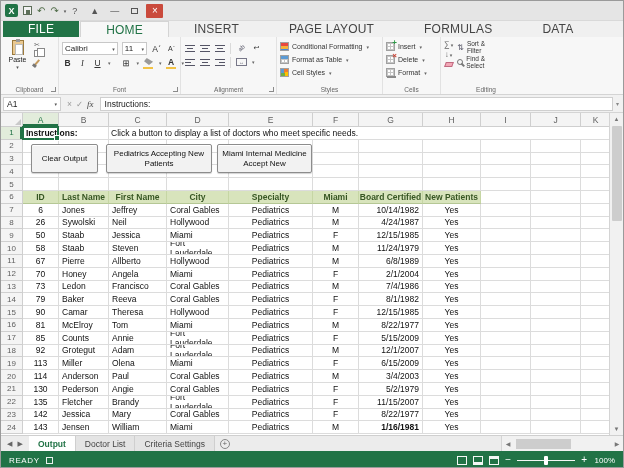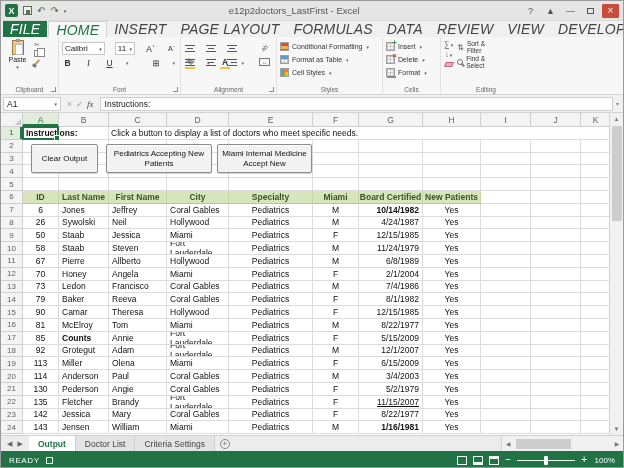--- a/index.html
+++ b/index.html
@@ -16,35 +16,35 @@
   .qicon{font-size:10px;color:#4f6b47;line-height:1;}
   .tinycaret{font-size:5px;color:#555;}
   #win-title{flex:1;text-align:center;font-size:9.5px;color:#555;}
   .win-controls{display:flex;align-items:center;gap:3px;}
   .wbtn{width:17px;height:14px;display:flex;align-items:center;justify-content:center;font-size:9px;color:#555;}
   .icon-restore{width:7px;height:6px;border:1px solid #555;}
   .wbtn.close{background:#ca4a3c;color:#fff;border-radius:1px;font-size:10px;}
 
   
   #ribbon-tabs{position:absolute;left:0;top:20px;width:100%;height:16px;background:#f0f0f0;display:flex;align-items:stretch;padding-left:2px;}
-  .rtab{display:flex;align-items:center;padding:0 7px;font-size:14px;color:#444;letter-spacing:.2px;white-space:nowrap;font-style:italic;}
+  .rtab{display:flex;align-items:center;padding:0 25px;font-size:12px;color:#444;letter-spacing:.2px;white-space:nowrap;}
   .rtab.file{background:var(--green);color:#fff;margin-right:1px;}
   .rtab.active{background:#f7f7f7;color:var(--green);border:1px solid #d4d4d4;border-bottom:none;}
   #account{margin-left:auto;display:flex;align-items:center;gap:4px;padding-right:6px;font-size:8px;color:#444;white-space:nowrap;}
   .person-icon{width:9px;height:9px;position:relative;}
   .person-icon::before{content:"";position:absolute;left:2.5px;top:0;width:4px;height:4px;border-radius:50%;background:#7b7b7b;}
   .person-icon::after{content:"";position:absolute;left:0;bottom:0;width:9px;height:4px;border-radius:4px 4px 0 0;background:#7b7b7b;}
 
   
   #ribbon{position:absolute;left:0;top:36px;width:100%;height:58px;background:#f7f7f7;border-bottom:1px solid #d4d4d4;display:flex;overflow:hidden;}
   .rgroup{position:relative;height:100%;border-right:1px solid #e2e2e2;display:flex;flex-direction:column;padding:3px 3px 11px;flex:none;}
   .glabel{position:absolute;left:0;right:0;bottom:1px;text-align:center;font-size:6.5px;color:#666;}
   .dlg{position:absolute;right:2px;bottom:2px;width:5px;height:5px;border-right:1px solid #8a8a8a;border-bottom:1px solid #8a8a8a;}
   .gc-row{display:flex;gap:3px;align-items:flex-start;}
-  .rrow{display:flex;align-items:center;gap:10px;margin-top:2px;}
+  .rrow{display:flex;align-items:center;gap:4px;margin-top:2px;}
   .combo{background:#fff;border:1px solid #c8c8c8;font-size:8px;display:flex;align-items:center;padding:0 2px;height:13px;}
   .combo .tinycaret{margin-left:auto;}
   .fmt{min-width:11px;height:12px;display:flex;align-items:center;justify-content:center;font-size:8.5px;color:#333;}
   .vsep{width:1px;height:11px;background:#dadada;margin:0 1px;}
   .paste{display:flex;flex-direction:column;align-items:center;width:27px;gap:1px;}
   .clipicon{width:12px;height:15px;background:#e9c891;border:1px solid #9c7a3c;position:relative;}
   .clipicon::after{content:"";position:absolute;left:2px;top:3px;width:6px;height:9px;background:#fff;border:1px solid #bbb;}
   .clipicon::before{content:"";position:absolute;left:3px;top:-2px;width:4px;height:3px;background:#9a9a9a;}
   .plabel{font-size:7px;}
   .clipmini{display:flex;flex-direction:column;gap:2px;align-items:center;padding-top:1px;}
@@ -158,21 +158,20 @@
 <div id="app">
 
   <div id="title-bar">
     <div class="qat">
       <span class="xl-logo">X</span>
       <span class="icon-save"></span>
       <span class="qicon">↶</span>
       <span class="qicon">↷</span>
       <span class="tinycaret">▾</span>
     </div>
-    <div id="win-title">e12p2doctors_LastFirst - Excel</div>
     <div class="win-controls">
       <span class="wbtn">?</span>
       <span class="wbtn">▲</span>
       <span class="wbtn">—</span>
       <span class="wbtn">
           <span class="icon-restore"></span>
         </span>
       <span class="wbtn close">×</span>
     </div>
   </div>
@@ -492,21 +491,21 @@
           <div class="cell" style="width: 30px;"></div>
         </div>
         <div class="grow">
           <div class="rowhdr">7</div>
           <div class="cell c" style="width: 36px;">6</div>
           <div class="cell l" style="width: 50px;">Jones</div>
           <div class="cell l" style="width: 58px;">Jeffrey</div>
           <div class="cell l" style="width: 62px;">Coral Gables</div>
           <div class="cell c" style="width: 84px;">Pediatrics</div>
           <div class="cell c" style="width: 46px;">M</div>
-          <div class="cell r" style="width: 64px; font-weight: bold;">10/14/1982</div>
+          <div class="cell r" style="width: 64px;">10/14/1982</div>
           <div class="cell c" style="width: 58px;">Yes</div>
           <div class="cell" style="width: 50px;"></div>
           <div class="cell" style="width: 50px;"></div>
           <div class="cell" style="width: 30px;"></div>
         </div>
         <div class="grow">
           <div class="rowhdr">8</div>
           <div class="cell c" style="width: 36px;">26</div>
           <div class="cell l" style="width: 50px;">Sywolski</div>
           <div class="cell l" style="width: 58px;">Neil</div>
@@ -627,21 +626,21 @@
           <div class="cell c" style="width: 46px;">M</div>
           <div class="cell r" style="width: 64px;">8/22/1977</div>
           <div class="cell c" style="width: 58px;">Yes</div>
           <div class="cell" style="width: 50px;"></div>
           <div class="cell" style="width: 50px;"></div>
           <div class="cell" style="width: 30px;"></div>
         </div>
         <div class="grow">
           <div class="rowhdr">17</div>
           <div class="cell c" style="width: 36px;">85</div>
-          <div class="cell l" style="width: 50px; font-weight: bold;">Counts</div>
+          <div class="cell l" style="width: 50px;">Counts</div>
           <div class="cell l" style="width: 58px;">Annie</div>
           <div class="cell l" style="width: 62px;">Fort Lauderdale</div>
           <div class="cell c" style="width: 84px;">Pediatrics</div>
           <div class="cell c" style="width: 46px;">F</div>
           <div class="cell r" style="width: 64px;">5/15/2009</div>
           <div class="cell c" style="width: 58px;">Yes</div>
           <div class="cell" style="width: 50px;"></div>
           <div class="cell" style="width: 50px;"></div>
           <div class="cell" style="width: 30px;"></div>
         </div>
@@ -702,21 +701,21 @@
           <div class="cell" style="width: 30px;"></div>
         </div>
         <div class="grow">
           <div class="rowhdr">22</div>
           <div class="cell c" style="width: 36px;">135</div>
           <div class="cell l" style="width: 50px;">Fletcher</div>
           <div class="cell l" style="width: 58px;">Brandy</div>
           <div class="cell l" style="width: 62px;">Fort Lauderdale</div>
           <div class="cell c" style="width: 84px;">Pediatrics</div>
           <div class="cell c" style="width: 46px;">F</div>
-          <div class="cell r" style="width: 64px; text-decoration: underline;">11/15/2007</div>
+          <div class="cell r" style="width: 64px;">11/15/2007</div>
           <div class="cell c" style="width: 58px;">Yes</div>
           <div class="cell" style="width: 50px;"></div>
           <div class="cell" style="width: 50px;"></div>
           <div class="cell" style="width: 30px;"></div>
         </div>
         <div class="grow">
           <div class="rowhdr">23</div>
           <div class="cell c" style="width: 36px;">142</div>
           <div class="cell l" style="width: 50px;">Jessica</div>
           <div class="cell l" style="width: 58px;">Mary</div>

